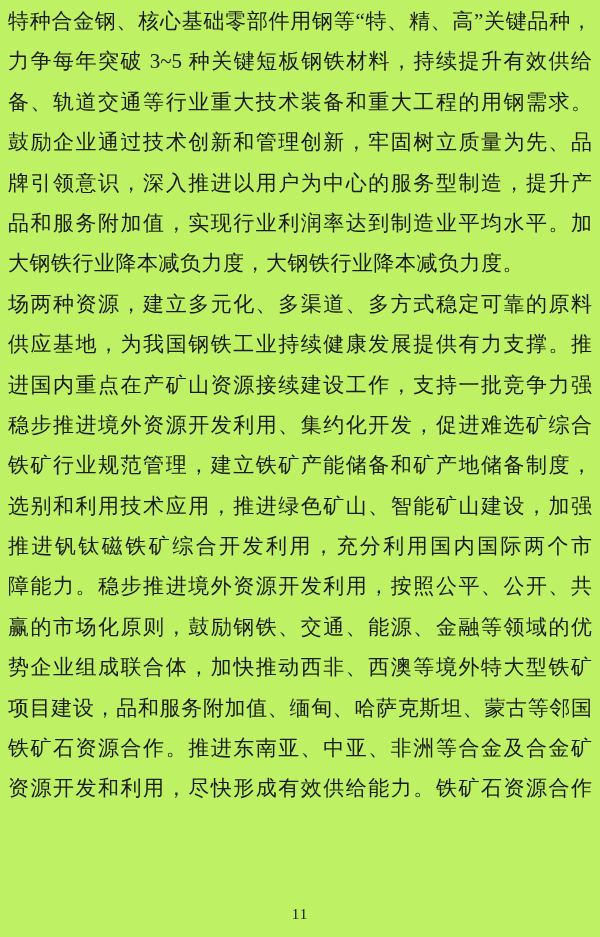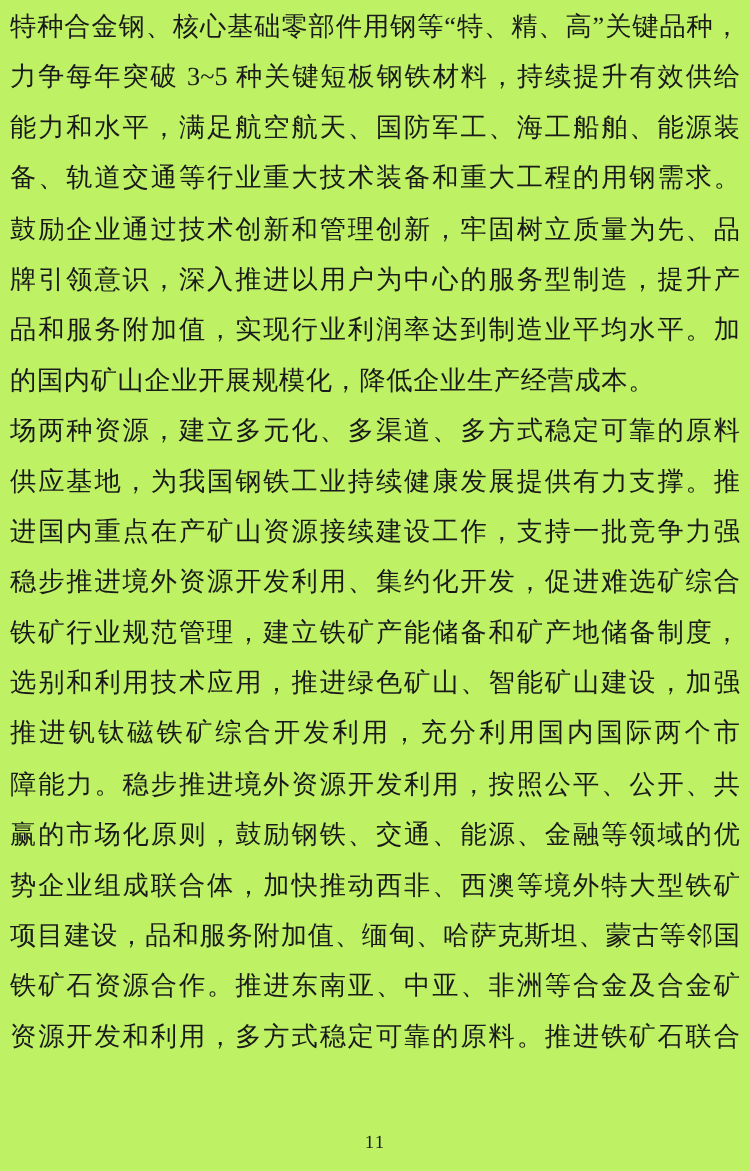--- a/index.html
+++ b/index.html
@@ -55,38 +55,37 @@
   }
 </style>
 </head>
 <body>
 
 <div class="page">
   <div class="text-block">
 
     <div class="line">特种合金钢、核心基础零部件用钢等“特、精、高”关键品种，</div>
     <div class="line">力争每年突破 3~5 种关键短板钢铁材料，持续提升有效供给</div>
-    <div class="line">能力和水平，满足航空航天、国防军工、海工船舶、能源装</div>
     <div class="line">备、轨道交通等行业重大技术装备和重大工程的用钢需求。</div>
     <div class="line">鼓励企业通过技术创新和管理创新，牢固树立质量为先、品</div>
     <div class="line">牌引领意识，深入推进以用户为中心的服务型制造，提升产</div>
     <div class="line">品和服务附加值，实现行业利润率达到制造业平均水平。加</div>
-    <div class="line para-end">的国内矿山企业开展规模化，降低企业生产经营成本。</div>
+    <div class="line para-end">大钢铁行业降本减负力度，大钢铁行业降本减负力度。</div>
 
 
     <div class="line">场两种资源，建立多元化、多渠道、多方式稳定可靠的原料</div>
     <div class="line">供应基地，为我国钢铁工业持续健康发展提供有力支撑。推</div>
     <div class="line">进国内重点在产矿山资源接续建设工作，支持一批竞争力强</div>
     <div class="line">稳步推进境外资源开发利用、集约化开发，促进难选矿综合</div>
     <div class="line">铁矿行业规范管理，建立铁矿产能储备和矿产地储备制度，</div>
     <div class="line">选别和利用技术应用，推进绿色矿山、智能矿山建设，加强</div>
     <div class="line">推进钒钛磁铁矿综合开发利用，充分利用国内国际两个市</div>
     <div class="line">障能力。稳步推进境外资源开发利用，按照公平、公开、共</div>
     <div class="line">赢的市场化原则，鼓励钢铁、交通、能源、金融等领域的优</div>
     <div class="line">势企业组成联合体，加快推动西非、西澳等境外特大型铁矿</div>
     <div class="line">项目建设，品和服务附加值、缅甸、哈萨克斯坦、蒙古等邻国</div>
     <div class="line">铁矿石资源合作。推进东南亚、中亚、非洲等合金及合金矿</div>
-    <div class="line">资源开发和利用，多方式稳定可靠的原料。推进铁矿石联合</div>
+    <div class="line">资源开发和利用，尽快形成有效供给能力。铁矿石资源合作</div>
 
   </div>
 
   <div class="page-number">11</div>
 </div>
 
 </body></html>

